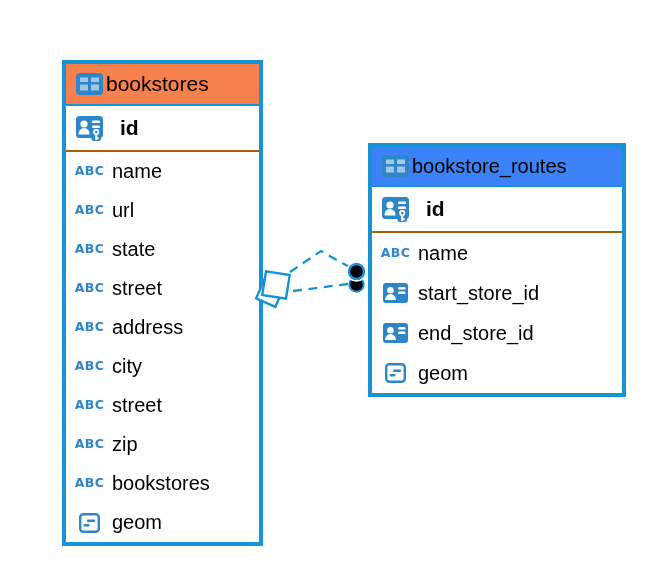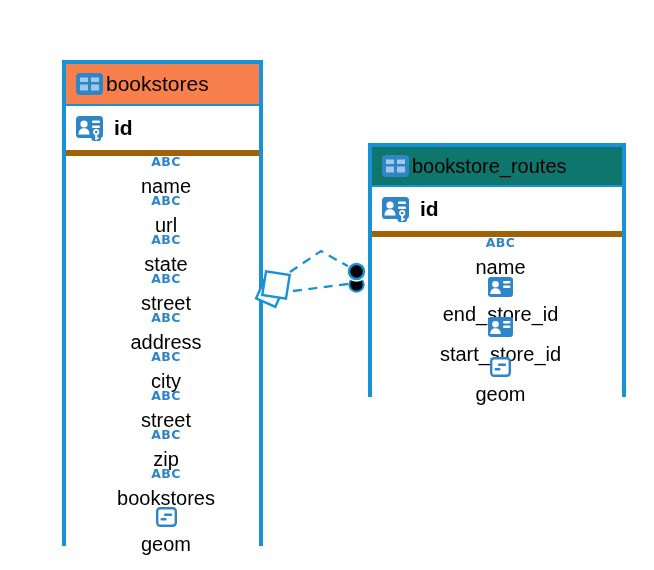--- a/index.html
+++ b/index.html
@@ -12,30 +12,30 @@
     border:4px solid #1793D5;z-index:1;
   }
   #table-bookstores{left:62px;top:60px;width:201px;height:486px;}
   #table-routes{left:368px;top:143px;width:258px;height:254px;}
 
   .erd-header{
     display:flex;align-items:center;padding-left:7px;
     border-bottom:2px solid #1793D5;font-size:21px;
   }
   #table-bookstores .erd-header{height:40px;background:#F8804D;}
-  #table-routes .erd-header{height:38px;background:#0f766e;font-size:20px;}
+  #table-routes .erd-header{height:38px;background:#3b82f6;font-size:20px;}
 
   .pk-row{
-    display:flex;align-items:center;gap:8px;padding-left:7px;
-    border-bottom:6px solid #a16207;font-weight:700;font-size:21px;
+    display:flex;align-items:center;gap:14px;padding-left:7px;
+    border-bottom:2px solid #a16207;font-weight:700;font-size:21px;
     height:44px;background:#fff;
   }
   .col-row{
     display:flex;align-items:center;gap:6px;padding-left:7px;
-    font-size:20px;background:#fff;flex-direction:column;
+    font-size:20px;background:#fff;
   }
   #table-bookstores .col-row{height:39px;}
   #table-routes .col-row{height:40px;}
 
   .icon-wrap{
     width:33px;min-width:33px;display:flex;align-items:center;justify-content:center;
   }
   .abc-icon{
     font-family:"DejaVu Sans",sans-serif;font-weight:700;font-size:12.5px;
     color:#2E86C8;letter-spacing:0.3px;line-height:1;
@@ -189,33 +189,33 @@
   <div class="col-row">
     <span class="icon-wrap">
       <svg width="25" height="20" viewBox="0 0 25 20">
         <rect width="25" height="20" rx="3" fill="#2E86C8"></rect>
         <circle cx="7.5" cy="7.2" r="3.3" fill="#fff"></circle>
         <path d="M2.2 17 C2.2 13 4.7 11.2 7.5 11.2 C10.3 11.2 12.8 13 12.8 17 Z" fill="#fff"></path>
         <rect x="15" y="4" width="7.5" height="2.5" rx="1.2" fill="#fff"></rect>
         <rect x="15" y="8.5" width="7.5" height="2.5" rx="1.2" fill="#fff"></rect>
       </svg>
     </span>
-    <span class="col-label">end_store_id</span>
+    <span class="col-label">start_store_id</span>
   </div>
   <div class="col-row">
     <span class="icon-wrap">
       <svg width="25" height="20" viewBox="0 0 25 20">
         <rect width="25" height="20" rx="3" fill="#2E86C8"></rect>
         <circle cx="7.5" cy="7.2" r="3.3" fill="#fff"></circle>
         <path d="M2.2 17 C2.2 13 4.7 11.2 7.5 11.2 C10.3 11.2 12.8 13 12.8 17 Z" fill="#fff"></path>
         <rect x="15" y="4" width="7.5" height="2.5" rx="1.2" fill="#fff"></rect>
         <rect x="15" y="8.5" width="7.5" height="2.5" rx="1.2" fill="#fff"></rect>
       </svg>
     </span>
-    <span class="col-label">start_store_id</span>
+    <span class="col-label">end_store_id</span>
   </div>
   <div class="col-row">
     <span class="icon-wrap">
       <svg width="21" height="20" viewBox="0 0 21 20">
         <rect x="1.2" y="1.2" width="18.6" height="17.6" rx="3" fill="#fff" stroke="#2E86C8" stroke-width="2.4"></rect>
         <rect x="8" y="6.5" width="8" height="2.4" rx="1" fill="#2E86C8"></rect>
         <rect x="4.5" y="11" width="6" height="2.4" rx="1" fill="#2E86C8"></rect>
       </svg>
     </span>
     <span class="col-label">geom</span>

